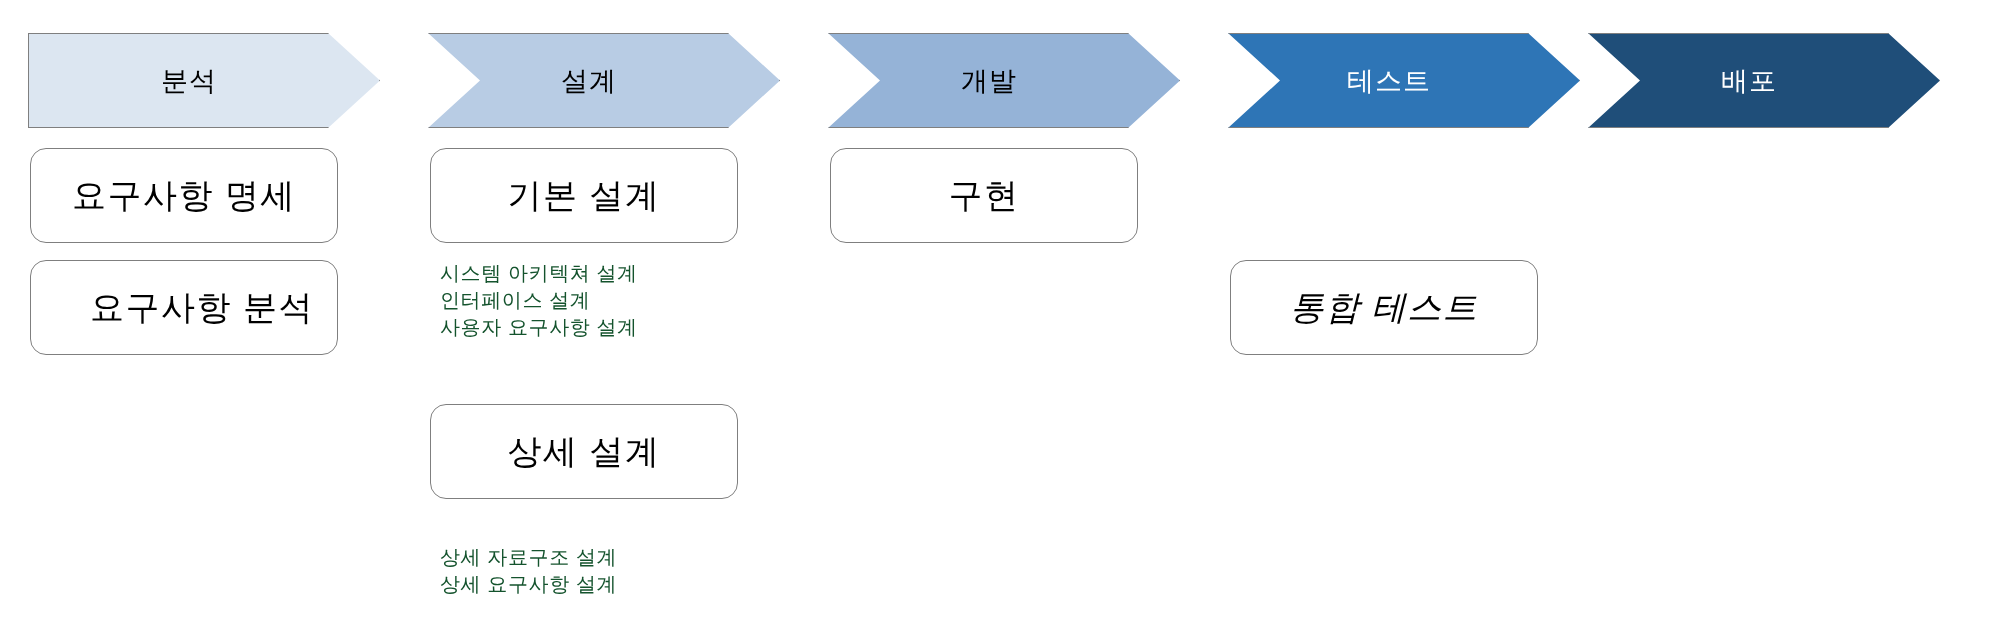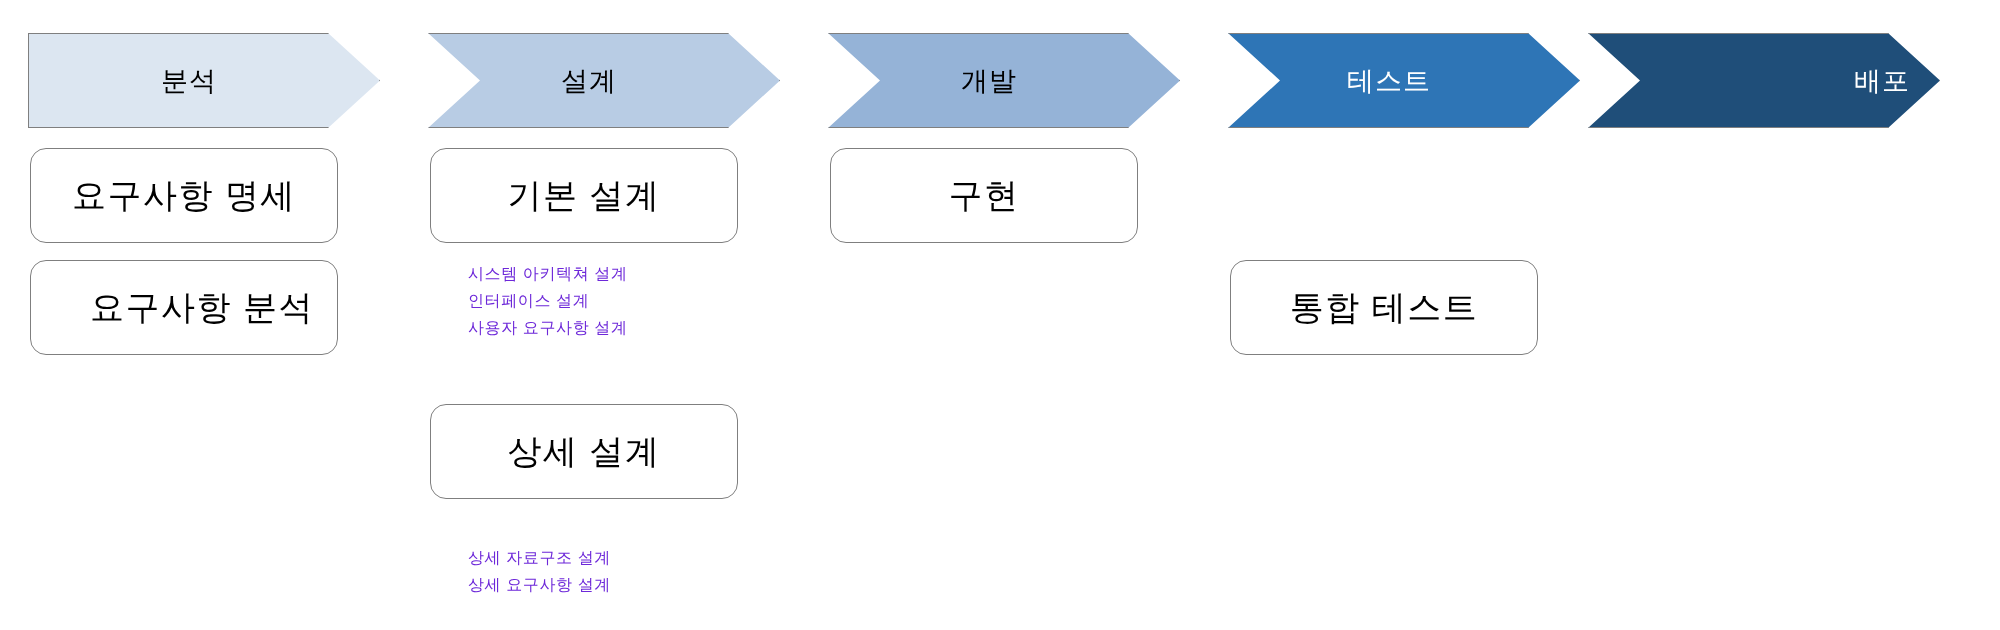--- a/index.html
+++ b/index.html
@@ -58,26 +58,25 @@
   .task-label{
     font-size:34px;
     color:#000000;
     letter-spacing:1.5px;
     white-space:nowrap;
   }
 
   
   .notes{
     position:absolute;
-    font-size:16px;
+    font-size:20px;
     line-height:27px;
-    color:#6d28d9;
+    color:#14532d;
     letter-spacing:0.6px;
     white-space:nowrap;
-    margin-left:28px;
   }
   .notes .note-line{display:block;}
 </style>
 </head>
 <body style="background: rgb(255, 255, 255);">
 
 <div id="stage">
 
   <div class="chev pent" id="chev-0" style="left:28px;width:352px;">
     <div class="chev-shape" style="background: rgb(220, 230, 241); border-color: rgb(127, 127, 127);"></div>
@@ -124,22 +123,22 @@
   <div class="task" style="left:830px;top:148px;width:308px;height:95px;">
     <span class="task-label">구현</span>
   </div>
 
   <div class="chev arrow light-text" id="chev-3" style="left:1228px;width:352px;">
     <div class="chev-shape" style="background: rgb(46, 117, 182); border-color: rgb(127, 127, 127);"></div>
     <span class="chev-label" style="color: rgb(255, 255, 255);">테스트</span>
   </div>
 
 
-  <div class="task" style="left:1230px;top:260px;width:308px;height:95px;">
+  <div class="task" style="left:1230px;top:260px;width:308px;height:95px;font-style:italic;">
     <span class="task-label">통합 테스트</span>
   </div>
 
-  <div class="chev arrow light-text" id="chev-4" style="left:1588px;width:352px;justify-content:flex-end;">
+  <div class="chev arrow light-text" id="chev-4" style="left:1588px;width:352px;">
     <div class="chev-shape" style="background: rgb(31, 78, 121); border-color: rgb(127, 127, 127);"></div>
     <span class="chev-label" style="color: rgb(255, 255, 255);">배포</span>
   </div>
 
 </div>
 
 </body></html>

